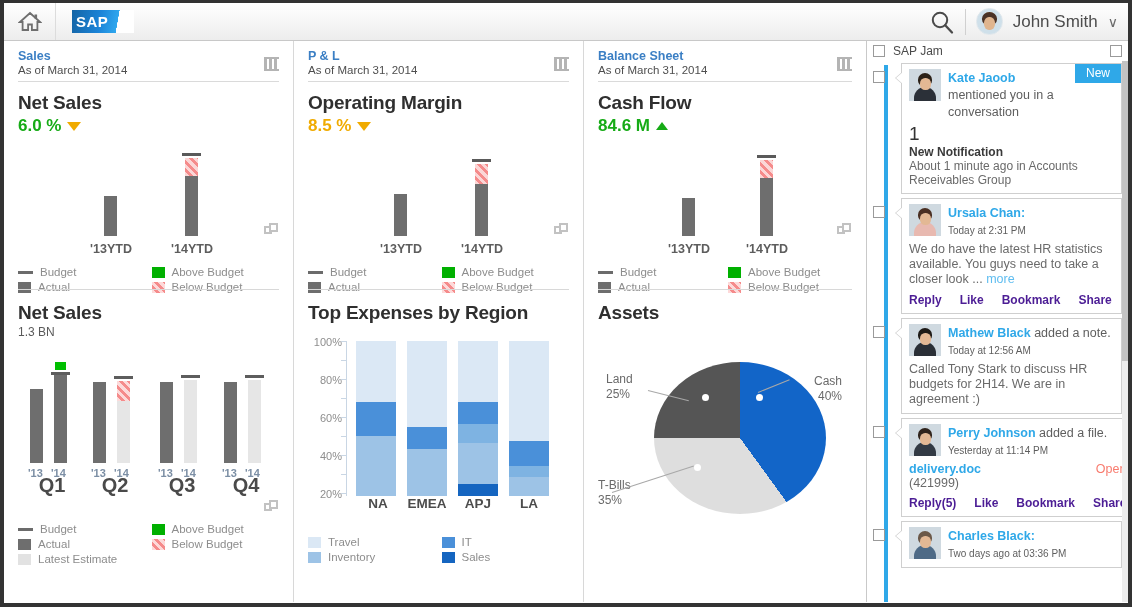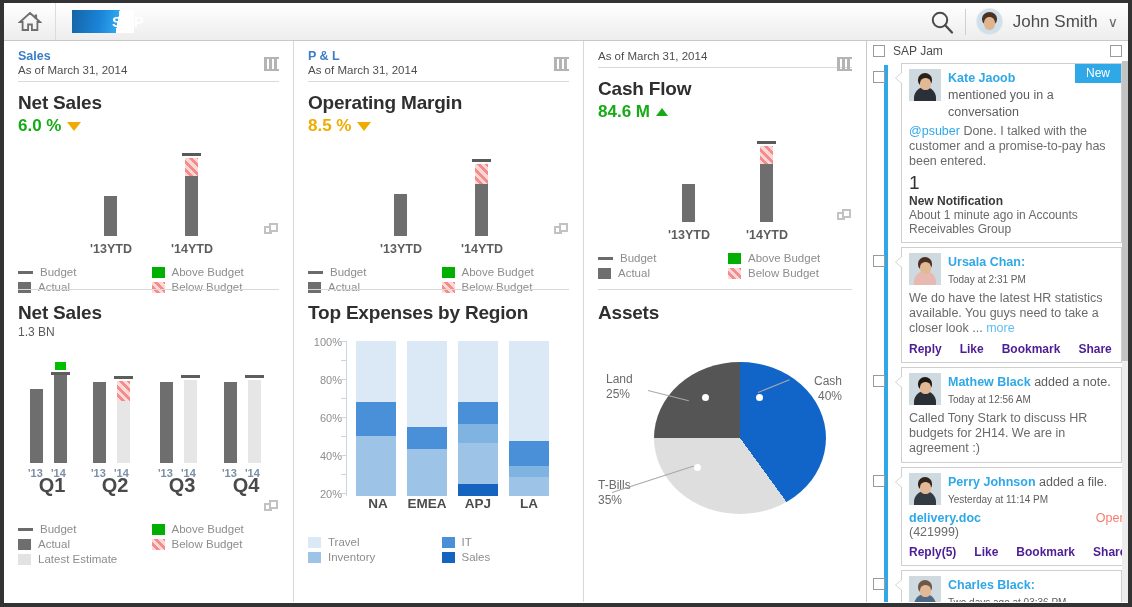--- a/index.html
+++ b/index.html
@@ -30,21 +30,21 @@
     width: 52px; height: 37px;
     display: flex; align-items: center; justify-content: center;
     border-right: 1px solid #dcdcdc;
     cursor: pointer;
   }
   .hdr-sap-logo {
     margin-left: 16px;
     width: 62px; height: 23px;
     position: relative;
     background: linear-gradient(100deg, #1464a5 0%, #1b84d8 45%, #2fa7ee 72%, #ffffff 72.3%, #ffffff 100%);
-    display: flex; align-items: center; padding-left: 36px;
+    display: flex; align-items: center;
   }
   .hdr-sap-logo span {
     color: #fff; font-weight: bold; font-size: 15px;
     letter-spacing: 0.5px; padding-left: 4px;
     font-family: "Liberation Sans", sans-serif;
   }
   .hdr-right {
     position: absolute; right: 10px; top: 0;
     height: 37px; display: flex; align-items: center; gap: 10px;
   }
@@ -358,20 +358,21 @@
               <span>Actual</span>
             </div>
           <div class="leg">
               <span class="swatch sw-below"></span>
               <span>Below Budget</span>
             </div>
         </div>
       </div>
 
       <div class="tile b-bottom">
+        <div class="tile-kicker">Balance Sheet</div>
         <div class="tile-sub">As of March 31, 2014</div>
         <div class="grid-icon"></div>
         <div class="tile-rule"></div>
         <div class="tile-title">Cash Flow</div>
         <div class="tile-kpi kpi-green">
           <span>84.6 M</span>
           <span class="tri-up"></span>
         </div>
 
         <div class="mini-chart">
@@ -623,23 +624,20 @@
             <div class="badge-new">New</div>
             <div class="c-top">
               <div class="av av1">
                   <span class="av-face"></span>
                 </div>
               <div class="c-head-txt">
                 <span class="c-name">Kate Jaoob</span><br>
                 <span class="c-act">mentioned you in a conversation</span>
               </div>
             </div>
-            <div class="c-body">
-              <span class="mention">@psuber</span><span> Done. I talked with the customer and a promise-to-pay has been entered.</span>
-            </div>
             <div class="c-count">1</div>
             <div class="c-count-lbl">New Notification</div>
             <div class="c-meta">About 1 minute ago in Accounts Receivables Group</div>
           </div>
         </div>
 
         <div class="jam-item">
           <span class="cbox jam-cb"></span>
           <div class="card">
             <div class="c-top">

